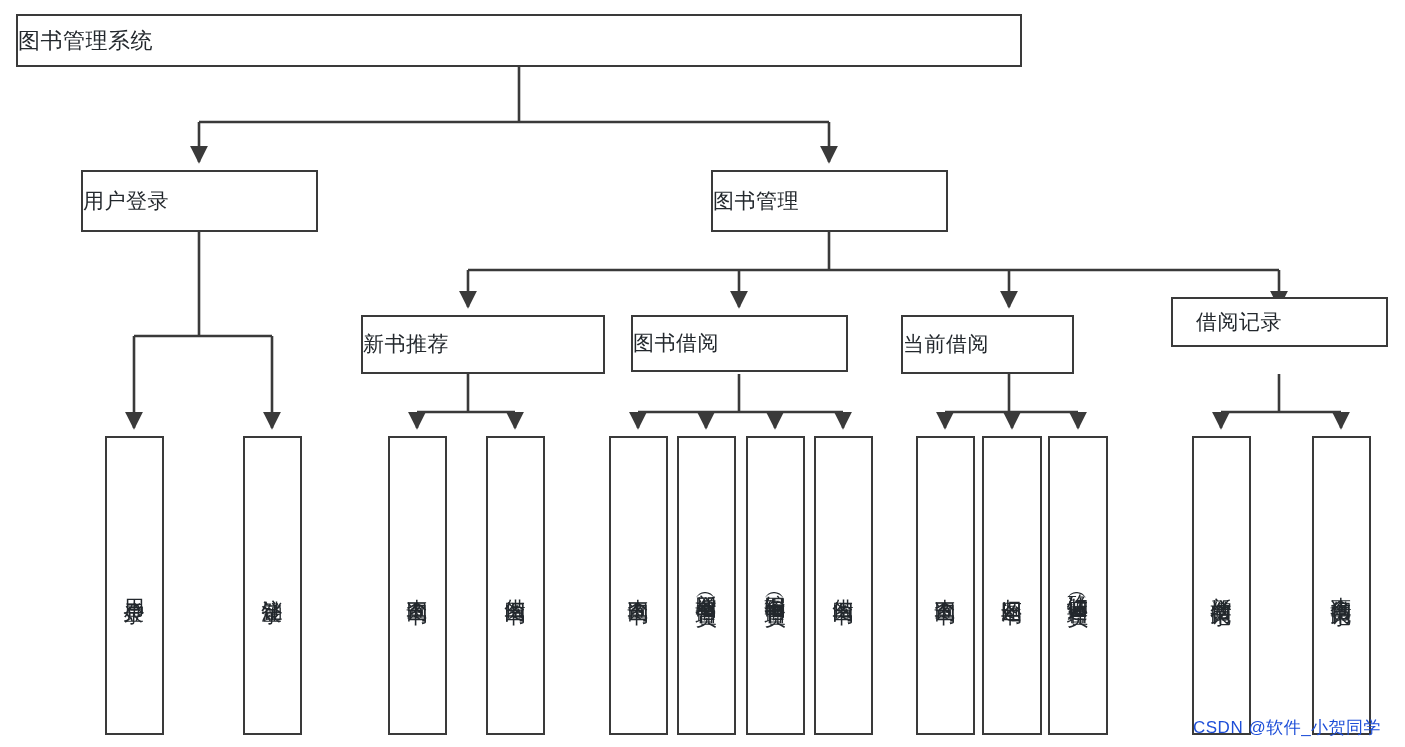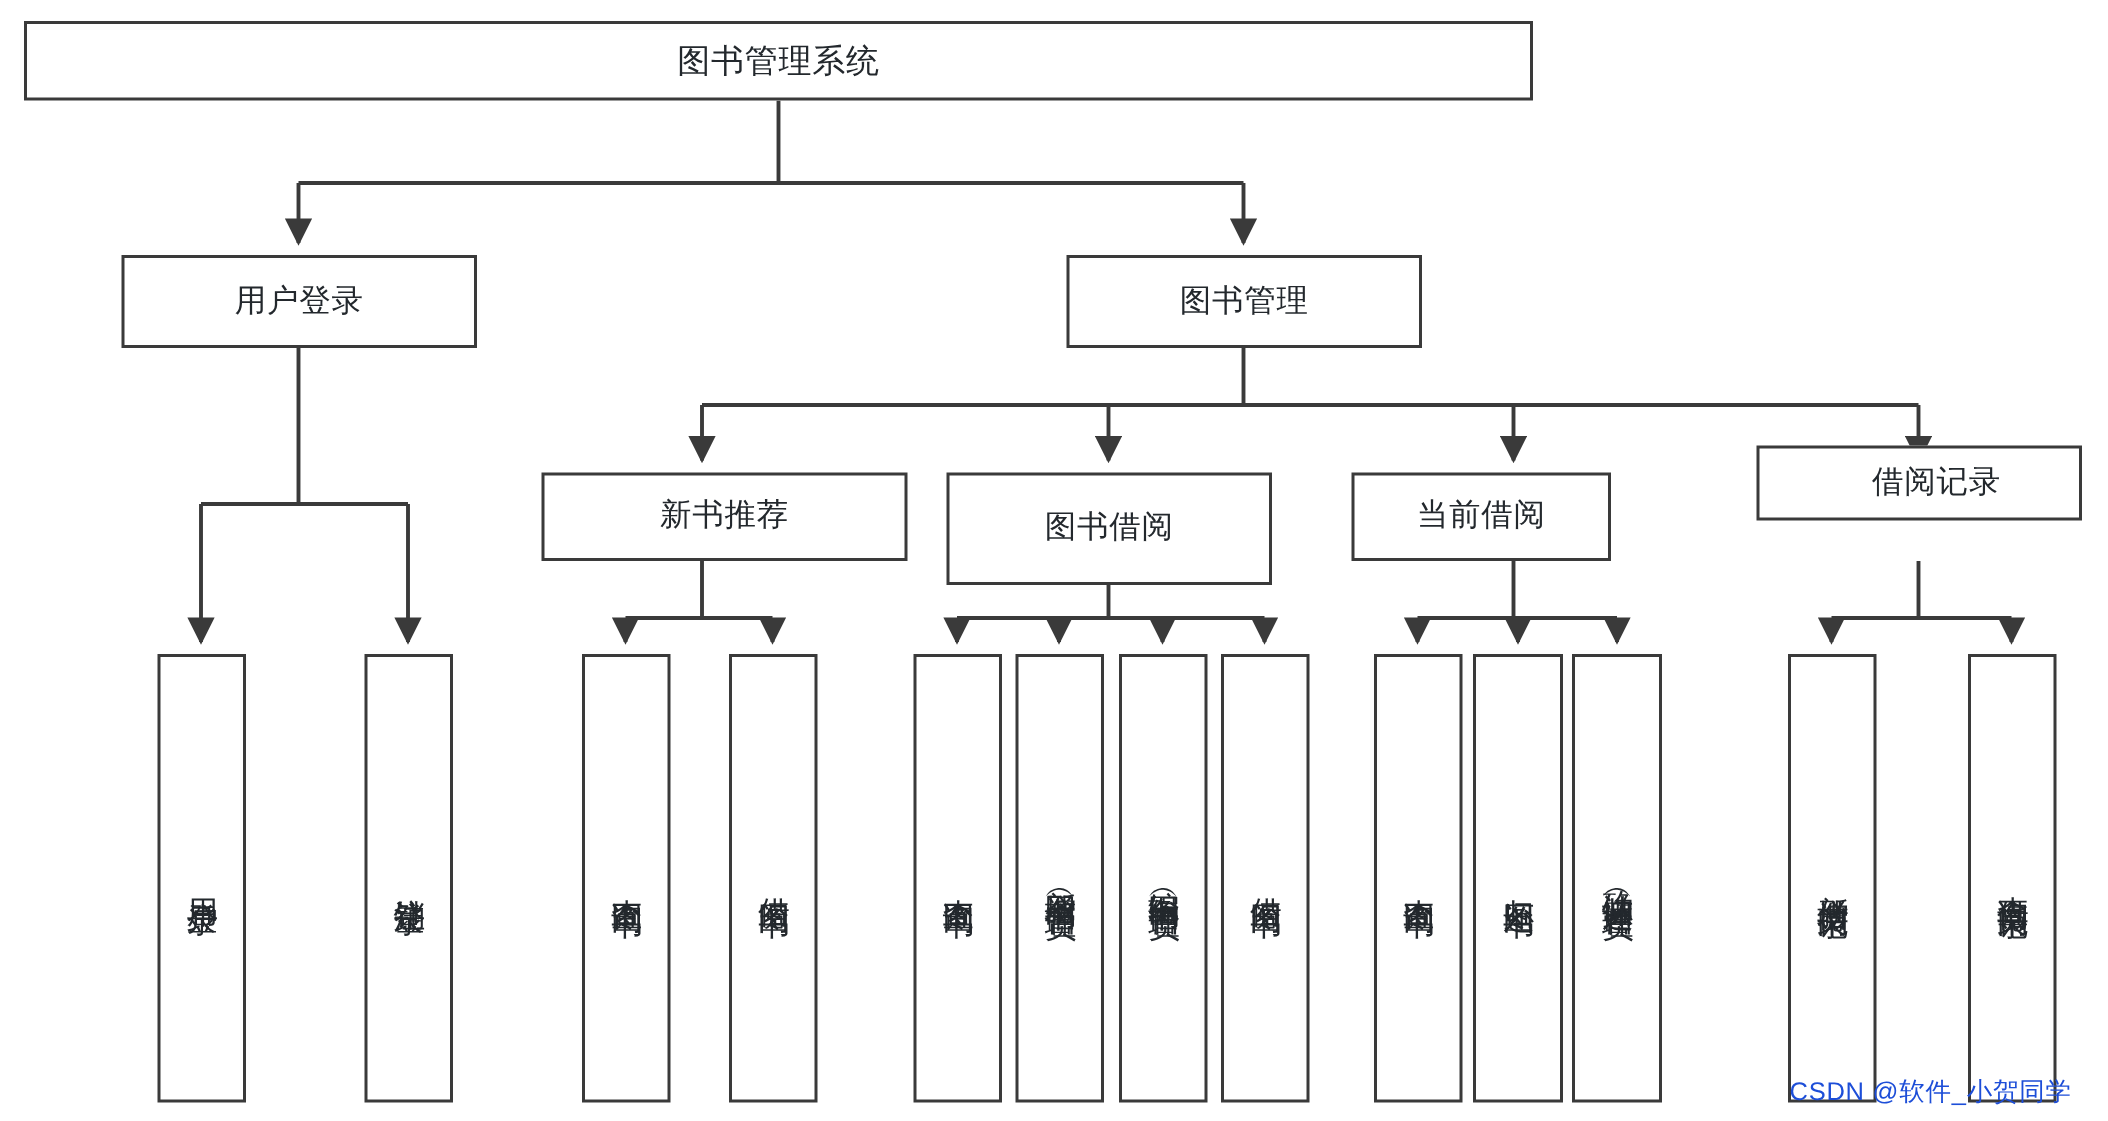--- a/index.html
+++ b/index.html
@@ -25,21 +25,21 @@
     height: 747px;
     pointer-events: none;
   }
   .node {
     position: absolute;
     box-sizing: border-box;
     background: #ffffff;
     border: 2px solid #3a3a3a;
     display: flex;
     align-items: center;
-    justify-content: center;
+    justify-content: flex-start;
     color: #23282d;
   }
   .node .label {
     display: block;
     text-align: center;
     line-height: 1.18;
     letter-spacing: 0.5px;
   }
   .node.root .label { font-size: 22px; }
   .node.level2 .label { font-size: 21px; }
@@ -127,21 +127,21 @@
       </div>
       <div class="node level2" style="left: 81px; top: 170px; width: 237px; height: 62px;">
         <span class="label">用户登录</span>
       </div>
       <div class="node level2" style="left: 711px; top: 170px; width: 237px; height: 62px;">
         <span class="label">图书管理</span>
       </div>
       <div class="node level2" style="left: 361px; top: 315px; width: 244px; height: 59px;">
         <span class="label">新书推荐</span>
       </div>
-      <div class="node level2" style="left: 631px; top: 315px; width: 217px; height: 75px;">
+      <div class="node level2" style="left: 631px; top: 315px; width: 217px; height: 57px;">
         <span class="label">图书借阅</span>
       </div>
       <div class="node level2" style="left: 901px; top: 315px; width: 173px; height: 59px;">
         <span class="label">当前借阅</span>
       </div>
       <div class="node level2" style="left: 1171px; top: 297px; width: 217px; height: 50px; padding-left: 23px;">
         <span class="label">借阅记录</span>
       </div>
       <div class="node leaf" style="left: 105px; top: 436px; width: 59px; height: 299px;">
         <span class="label">用户登录</span>

